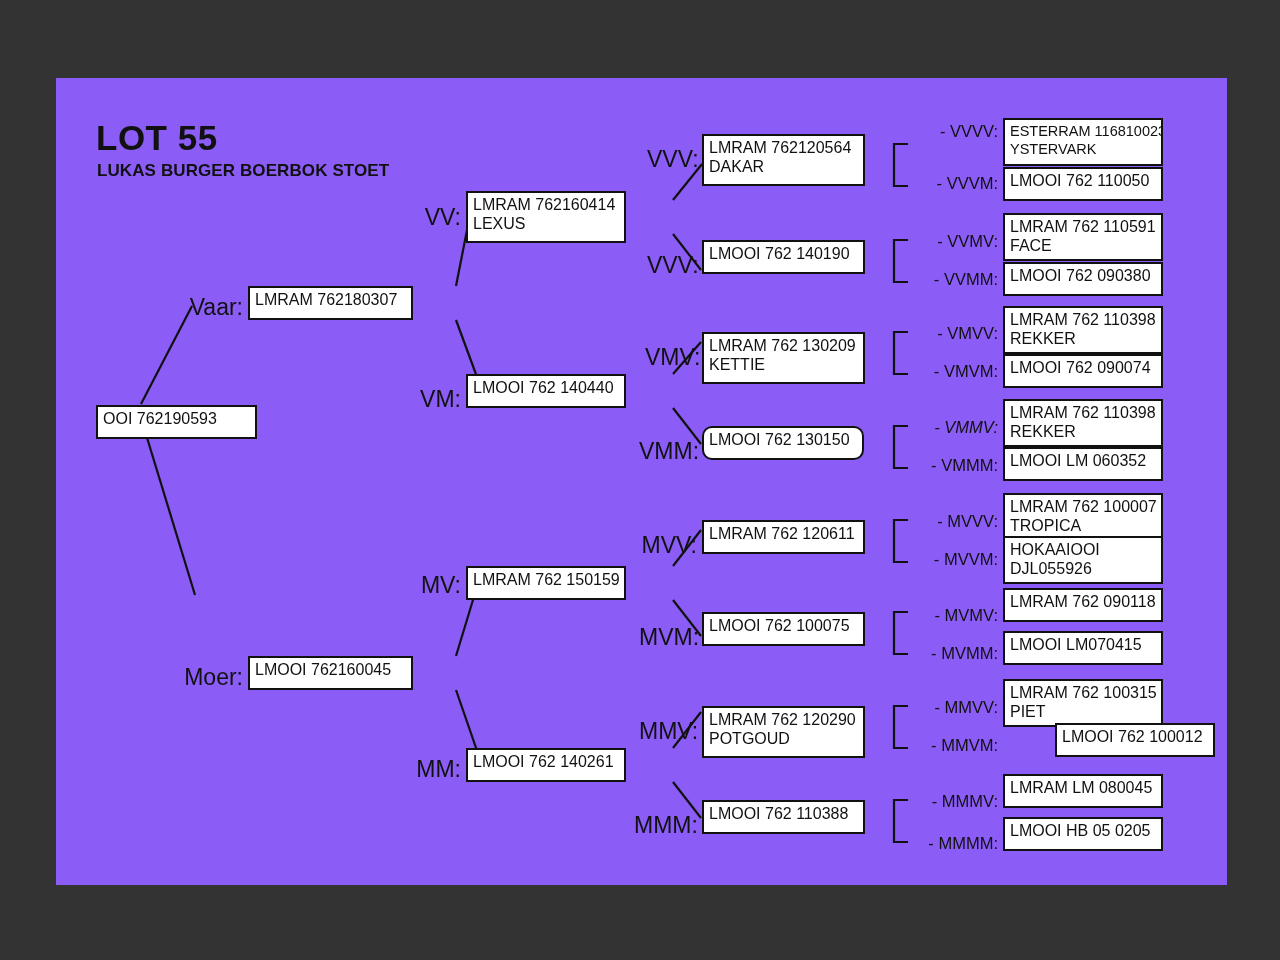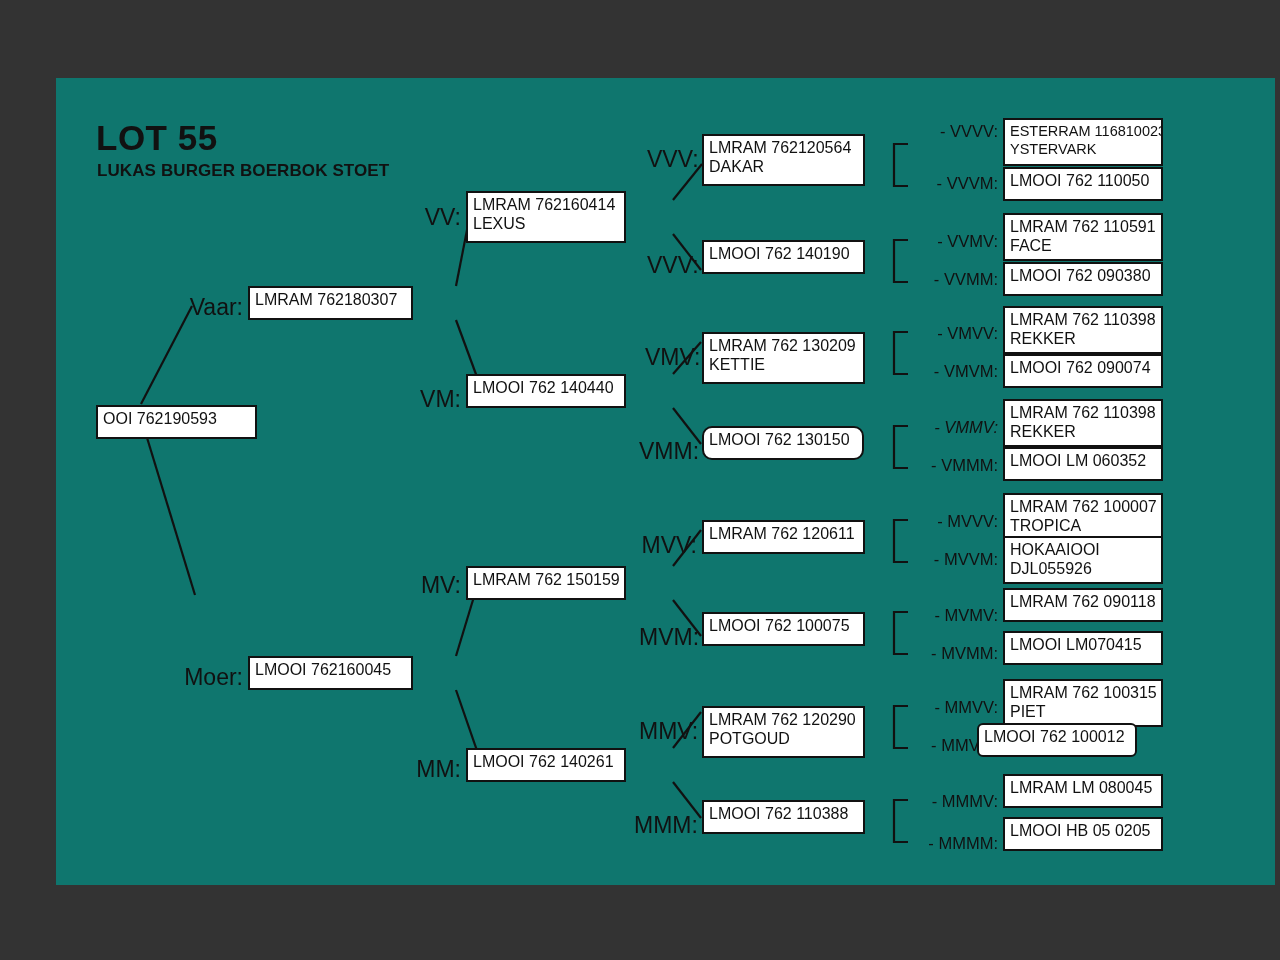--- a/index.html
+++ b/index.html
@@ -14,22 +14,21 @@
     background: #333333;
     overflow: hidden;
     font-family: "Liberation Sans", sans-serif;
   }
   #page {
     position: absolute;
     left: 56px;
     top: 78px;
     width: 1171px;
     height: 807px;
-    background: #0f766e;
-    padding-left: 48px;
+    background: #8b5cf6;
   }
   #lot-title {
     position: absolute;
     left: 40px;
     top: 40px;
     font-size: 35px;
     font-weight: bold;
     letter-spacing: 0.5px;
     color: #111;
     white-space: nowrap;
@@ -270,21 +269,21 @@
       <span>LMOOI LM070415</span>
     </div>
 
     <div class="glabel g4" style="left:846px; top:620px; width:96px;">- MMVV:</div>
     <div class="node" style="left:947px; top:601px; width:160px; height:48px;">
       <span>LMRAM 762 100315</span>
       <span class="l2">PIET</span>
     </div>
 
     <div class="glabel g4" style="left:841px; top:658px; width:101px;">- MMVM:</div>
-    <div class="node" style="left:921px; top:645px; width:160px; height:34px;border-radius:6px;">
+    <div class="node" style="left:999px; top:645px; width:160px; height:34px;">
       <span>LMOOI 762 100012</span>
     </div>
 
     <div class="glabel g4" style="left:841px; top:714px; width:101px;">- MMMV:</div>
     <div class="node" style="left:947px; top:696px; width:160px; height:34px;">
       <span>LMRAM LM 080045</span>
     </div>
 
     <div class="glabel g4" style="left:836px; top:756px; width:106px;">- MMMM:</div>
     <div class="node" style="left:947px; top:739px; width:160px; height:34px;">

